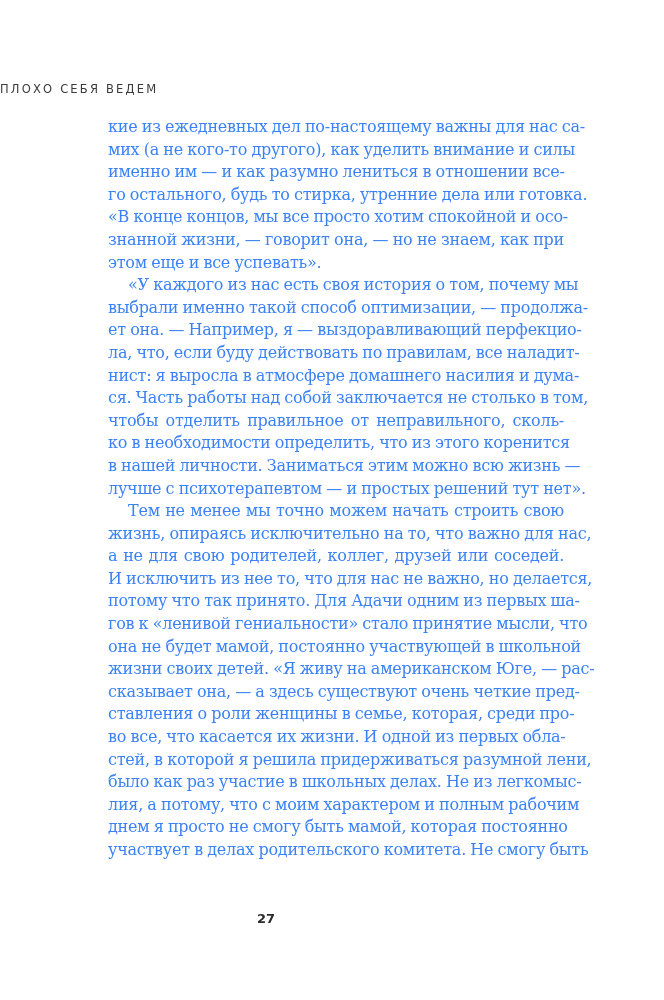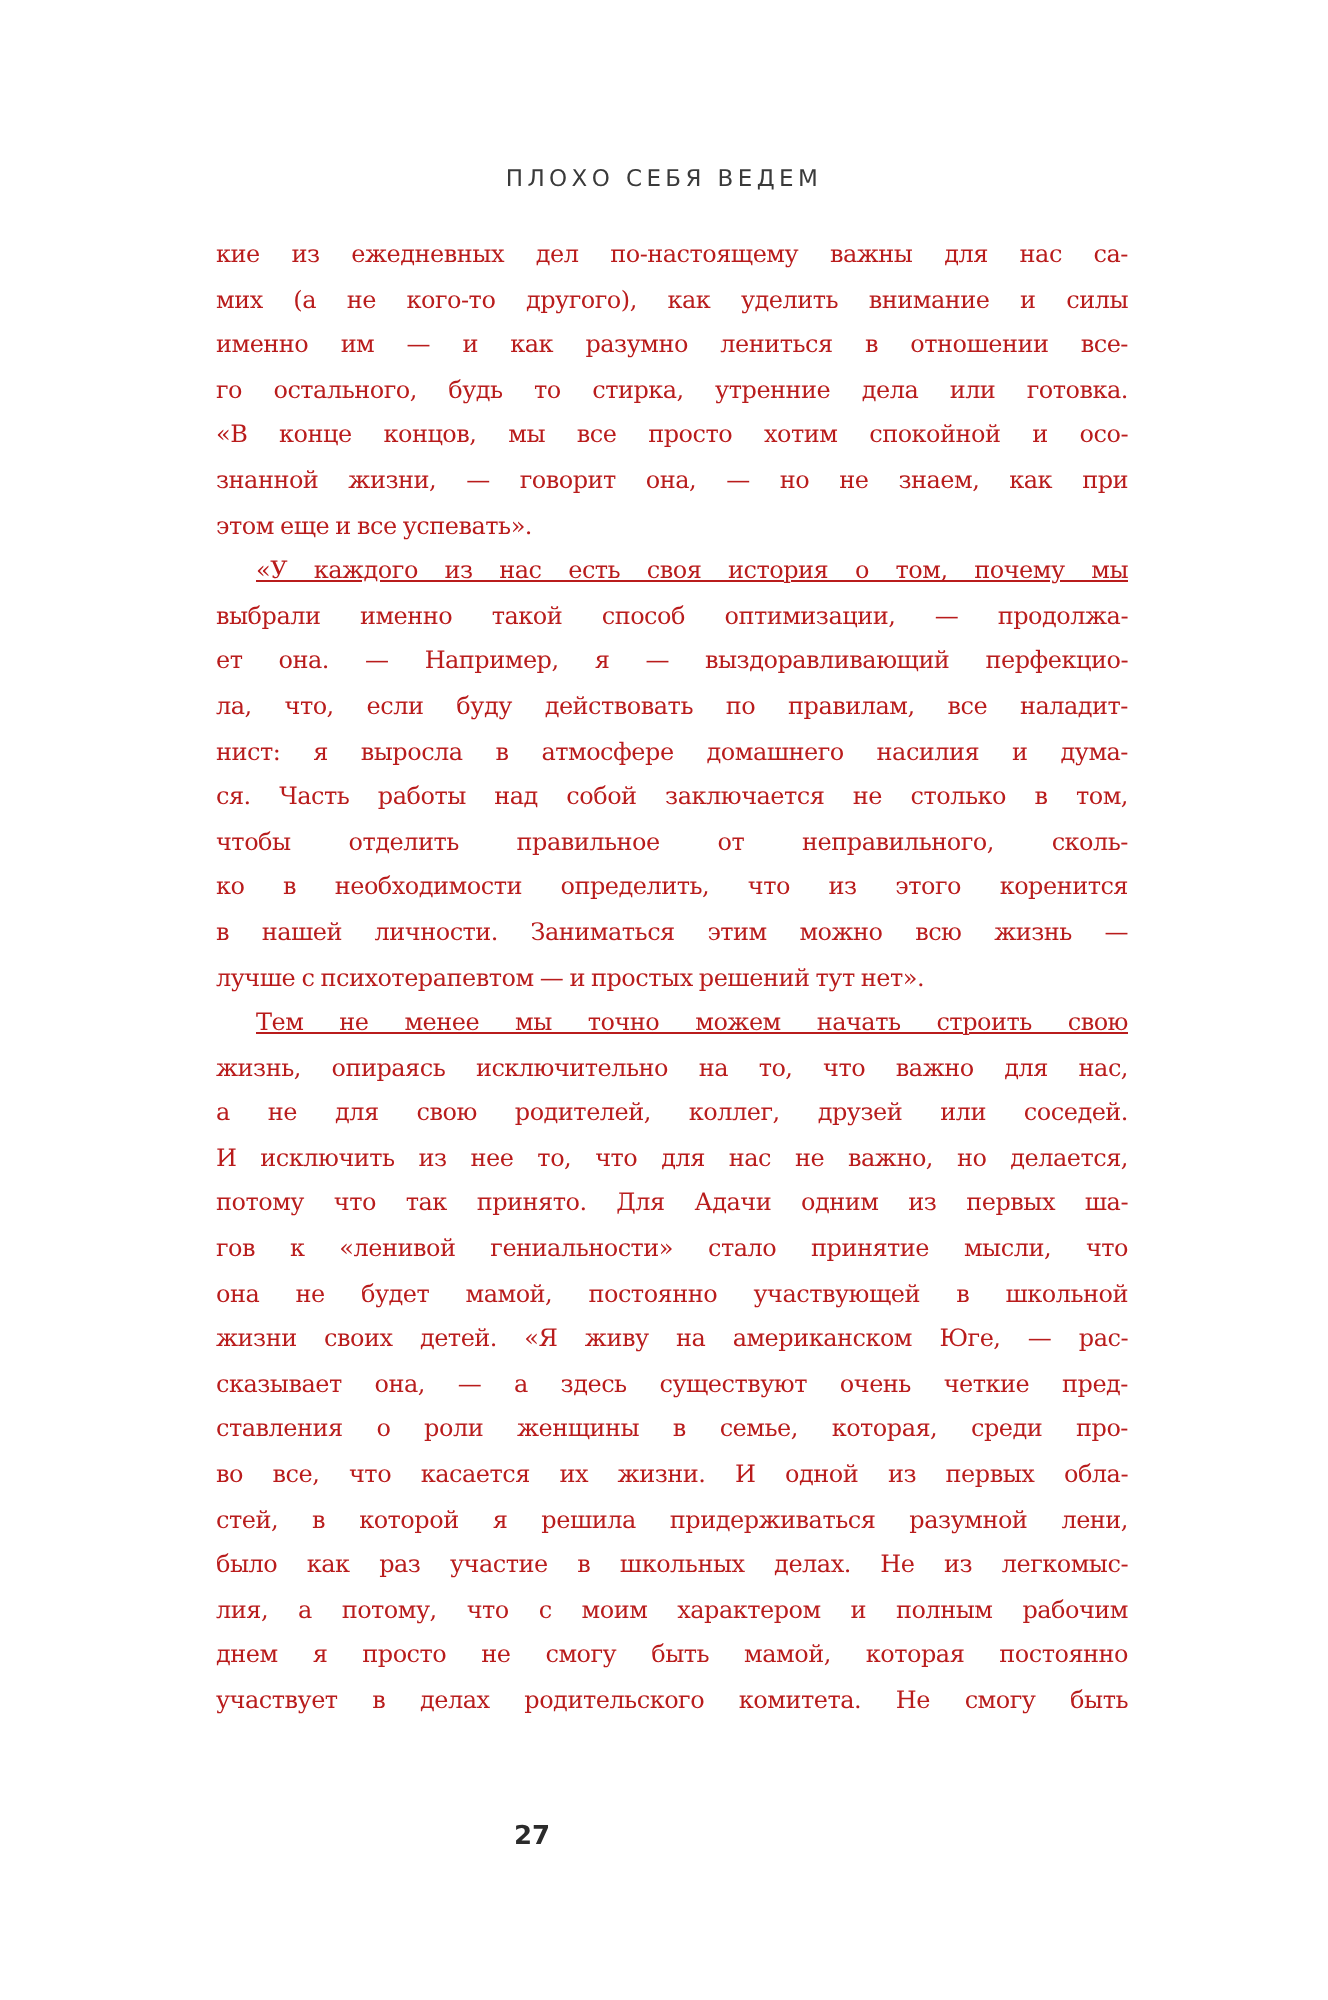--- a/index.html
+++ b/index.html
@@ -18,48 +18,47 @@
       left: 0; top: 0;
       width: 664px;
       height: 1000px;
       background: #ffffff;
     }
     .running-head {
       position: absolute;
       top: 82px;
       left: 0;
       width: 664px;
-      text-align: center;
+      text-align: left;
       font-family: "DejaVu Sans", sans-serif;
       font-size: 11.5px;
       letter-spacing: 2.2px;
       color: #3a3a3a;
     }
     .body-text {
       position: absolute;
       top: 116px;
       left: 108px;
       width: 456px;
       font-family: "DejaVu Serif", serif;
-      font-size: 12px;
-      color: #b91c1c;
+      font-size: 16px;
+      color: #3b82f6;
     }
     .line {
       display: block;
       height: 22.6px;
       line-height: 22.6px;
       white-space: nowrap;
       text-align: justify;
       text-align-last: justify;
       letter-spacing: -0.25px;
       word-spacing: -0.5px;
     }
     .line.indent {
       padding-left: 20px;
-      text-decoration: underline;
     }
     .line.last {
       text-align-last: left;
     }
     .folio {
       position: absolute;
       top: 911px;
       left: 0;
       width: 532px;
       text-align: center;

